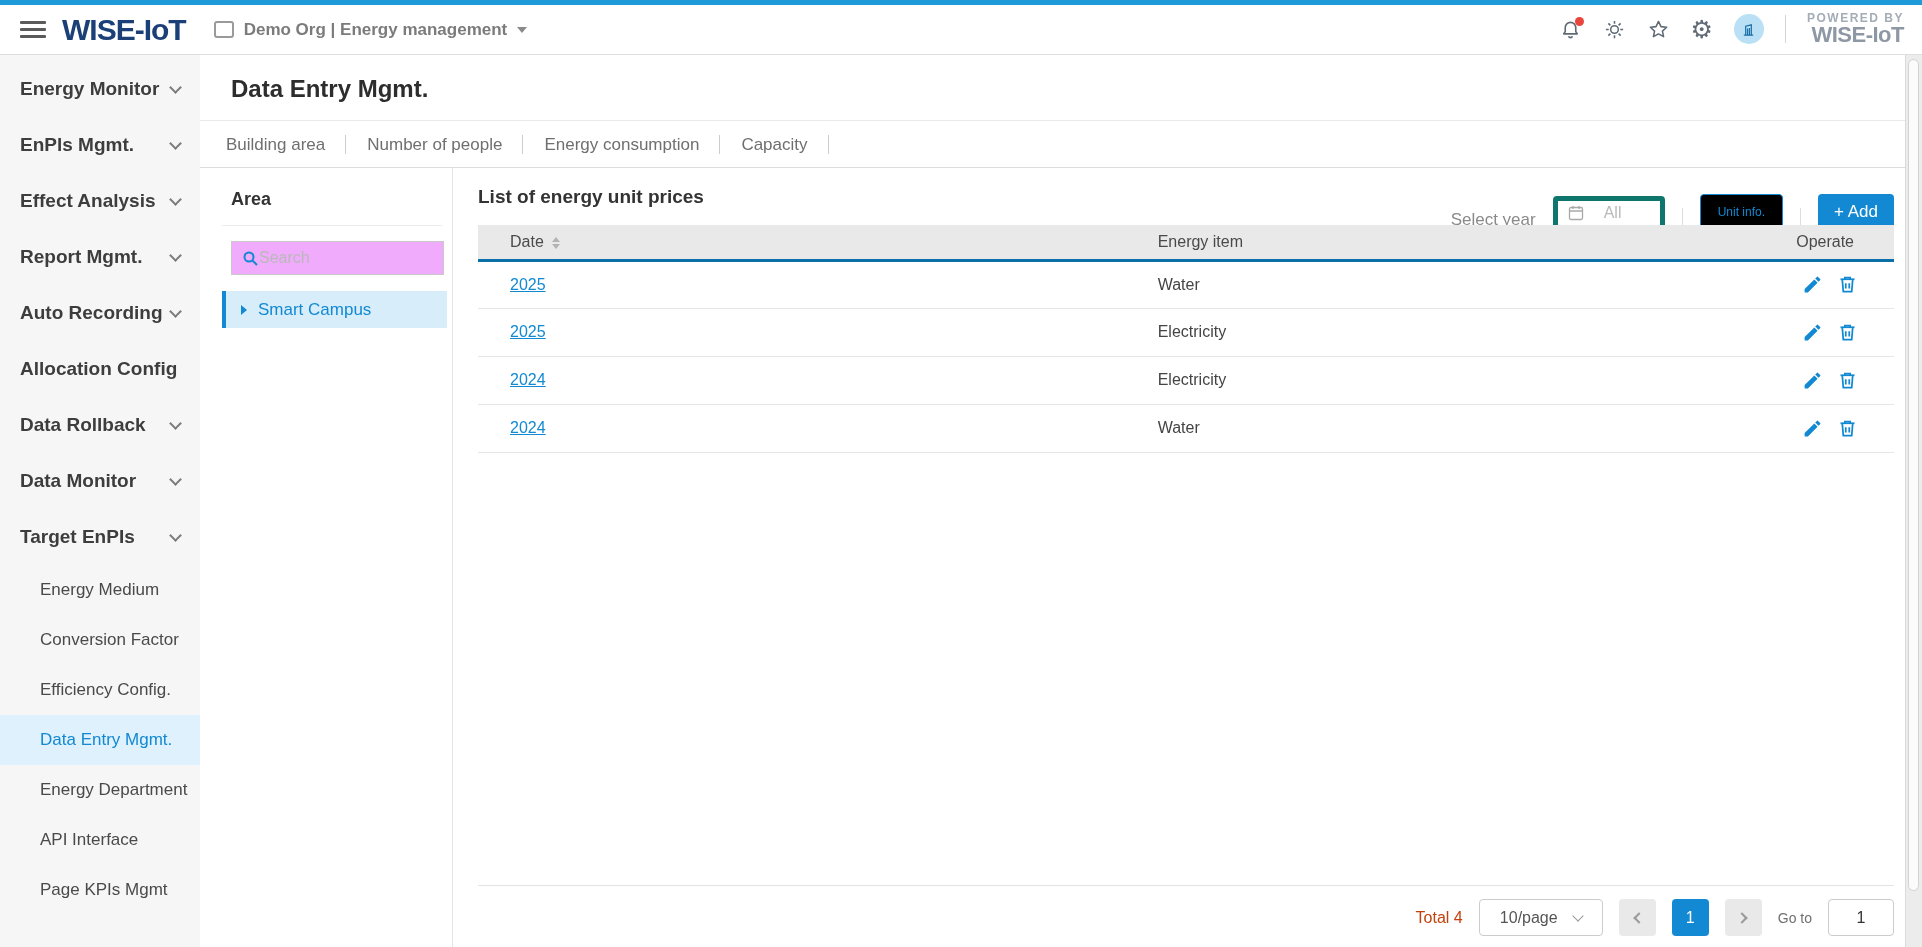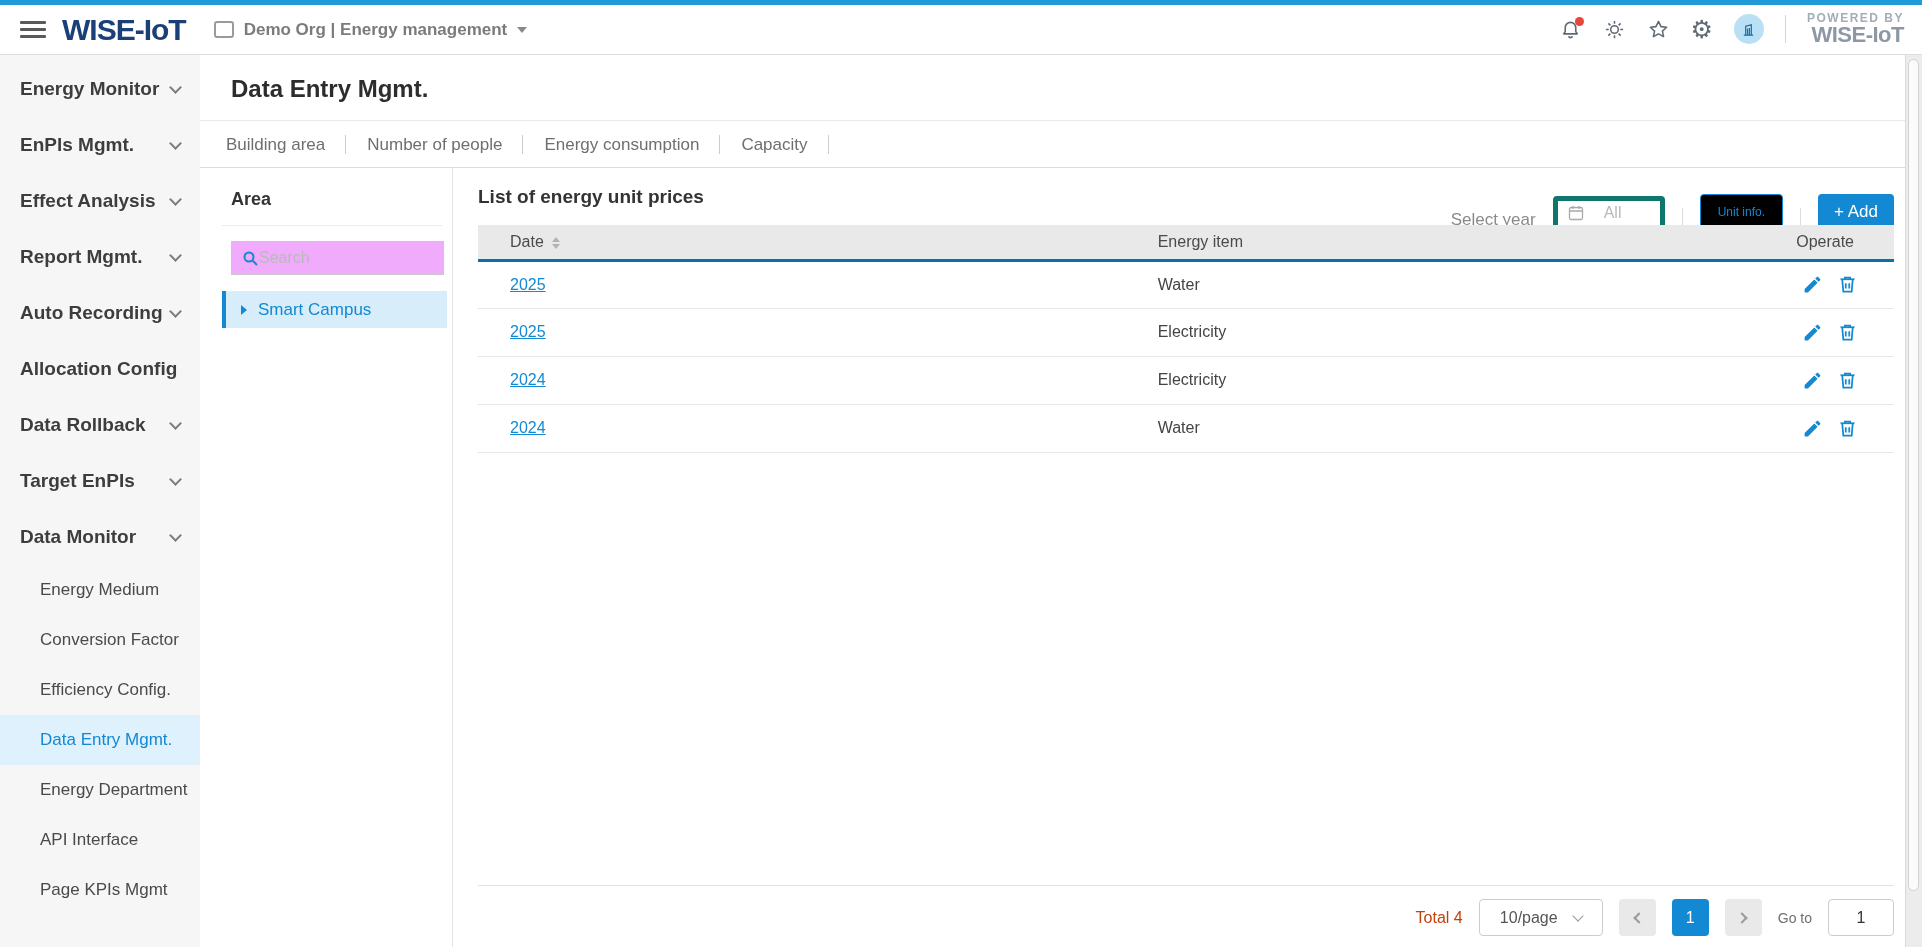--- a/index.html
+++ b/index.html
@@ -176,25 +176,25 @@
           <span class="chev down"></span>
         </div>
         <div class="side-item">
           <span>Allocation Config</span>
         </div>
         <div class="side-item">
           <span>Data Rollback</span>
           <span class="chev down"></span>
         </div>
         <div class="side-item">
+          <span>Data Monitor</span>
+          <span class="chev down"></span>
+        </div>
+        <div class="side-item">
           <span>Target EnPIs</span>
-          <span class="chev down"></span>
-        </div>
-        <div class="side-item">
-          <span>Data Monitor</span>
           <span class="chev down"></span>
         </div>
         <div class="side-sub">
           <span>Energy Medium</span>
         </div>
         <div class="side-sub">
           <span>Conversion Factor</span>
         </div>
         <div class="side-sub">
           <span>Efficiency Config.</span>

